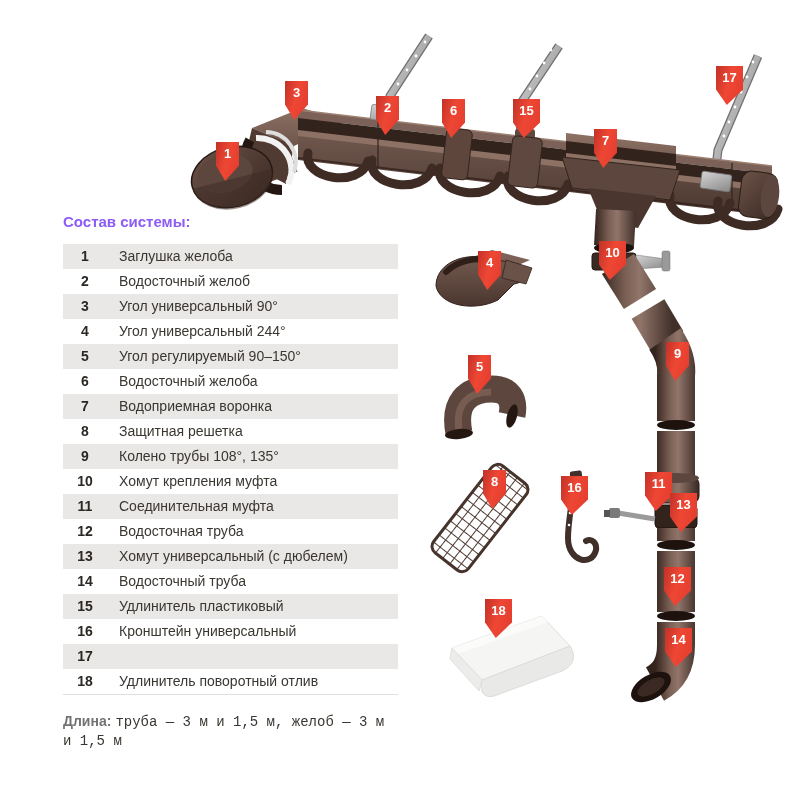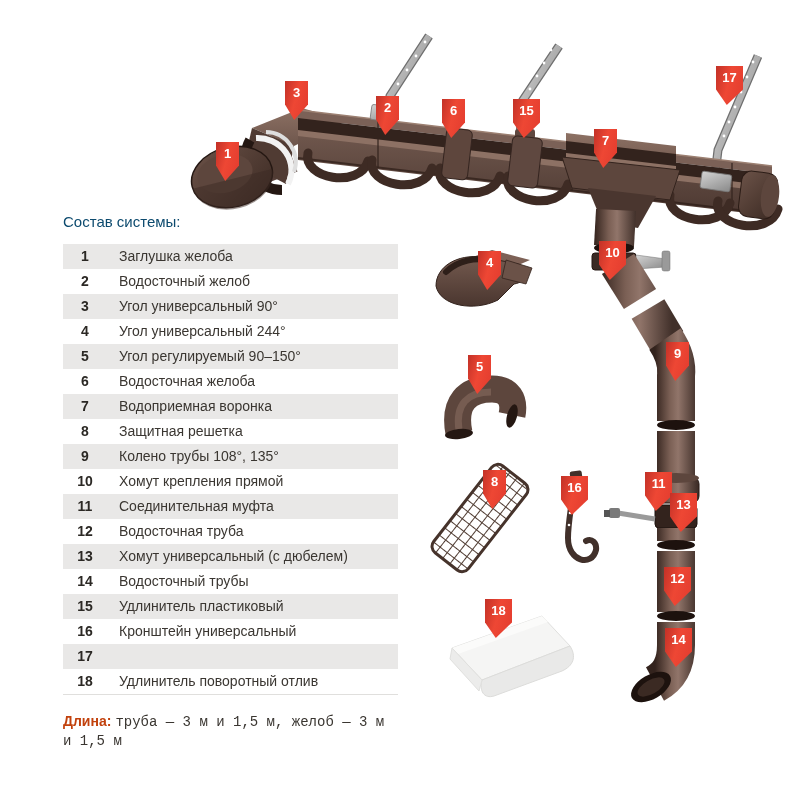--- a/index.html
+++ b/index.html
@@ -10,28 +10,28 @@
   
   .tag{position:absolute;width:23px;height:39px;z-index:5;
        clip-path:polygon(0 0,100% 0,100% 60%,40% 100%,0 60%);
        background:linear-gradient(105deg,#c23127 0%,#ee4734 45%,#e23b2e 100%);}
   .tag.w2{width:27px;}
   .tagnum{display:block;width:100%;height:23px;line-height:23px;text-align:center;
           color:#fff;font-size:13px;font-weight:bold;}
 
   
   .legend{position:absolute;left:63px;top:213px;width:335px;z-index:4;}
-  .legend-title{font-size:15px;font-weight:normal;color:#0c4a6e;margin:0 0 13px 0;line-height:18px;}
+  .legend-title{font-size:15px;font-weight:bold;color:#8b5cf6;margin:0 0 13px 0;line-height:18px;}
   .rows{border-bottom:1px solid #e0dfdd;}
   .row{display:flex;height:25px;line-height:25px;font-size:14px;color:#3a3631;}
   .row.odd{background:#e9e8e7;}
   .num{flex:none;width:44px;text-align:center;font-weight:bold;color:#2b2824;}
   .lbl{flex:1;white-space:nowrap;margin-left:12px;}
   .note{margin-top:17px;font-size:14px;color:#3a3631;line-height:18px;}
-  .note b{color:#c2410c;margin-top:42px;}
+  .note b{color:#737373;margin-top:42px;}
   .note .rest{margin-left:4px;font-family:Liberation Mono, monospace;}
 </style>
 </head>
 <body>
 
 <div class="canvas">
 
   <svg class="illus" width="800" height="802" viewBox="0 0 800 802">
     <defs>
       <linearGradient id="gm" x1="0" y1="0" x2="1" y2="1">
@@ -308,53 +308,53 @@
       <div class="row">
           <span class="num">4</span>
           <span class="lbl">Угол универсальный 244°</span>
         </div>
       <div class="row odd">
           <span class="num">5</span>
           <span class="lbl">Угол регулируемый 90–150°</span>
         </div>
       <div class="row">
           <span class="num">6</span>
-          <span class="lbl">Водосточная желоба</span>
+          <span class="lbl">Водосточный желоба</span>
         </div>
       <div class="row odd">
           <span class="num">7</span>
           <span class="lbl">Водоприемная воронка</span>
         </div>
       <div class="row">
           <span class="num">8</span>
           <span class="lbl">Защитная решетка</span>
         </div>
       <div class="row odd">
           <span class="num">9</span>
           <span class="lbl">Колено трубы 108°, 135°</span>
         </div>
       <div class="row">
           <span class="num">10</span>
-          <span class="lbl">Хомут крепления прямой</span>
+          <span class="lbl">Хомут крепления муфта</span>
         </div>
       <div class="row odd">
           <span class="num">11</span>
           <span class="lbl">Соединительная муфта</span>
         </div>
       <div class="row">
           <span class="num">12</span>
           <span class="lbl">Водосточная труба</span>
         </div>
       <div class="row odd">
           <span class="num">13</span>
           <span class="lbl">Хомут универсальный (с дюбелем)</span>
         </div>
       <div class="row">
           <span class="num">14</span>
-          <span class="lbl">Водосточный трубы</span>
+          <span class="lbl">Водосточный труба</span>
         </div>
       <div class="row odd">
           <span class="num">15</span>
           <span class="lbl">Удлинитель пластиковый</span>
         </div>
       <div class="row">
           <span class="num">16</span>
           <span class="lbl">Кронштейн универсальный</span>
         </div>
       <div class="row odd">

